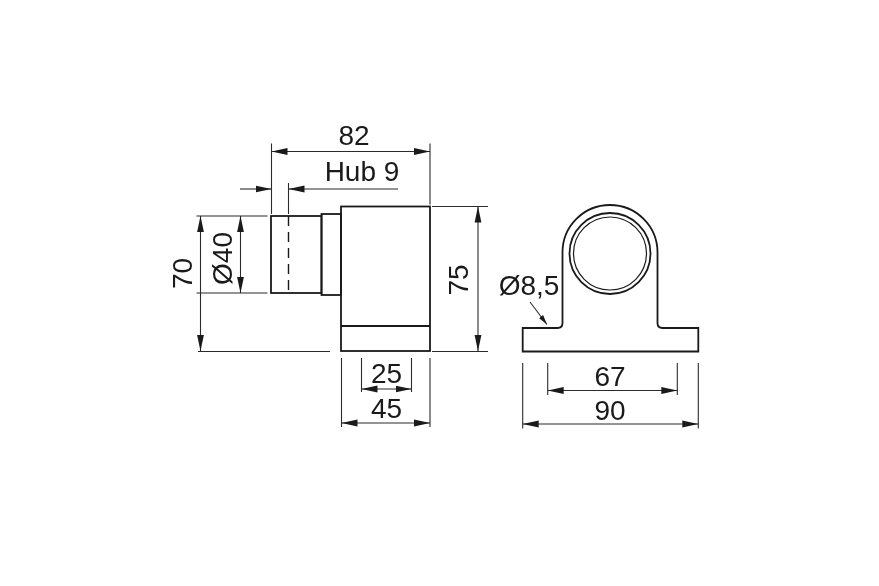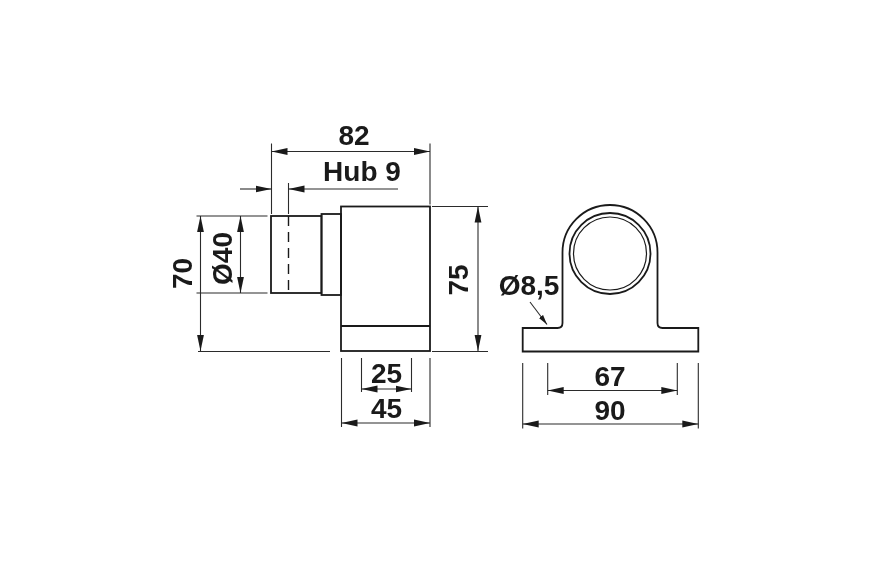--- a/index.html
+++ b/index.html
@@ -9,21 +9,20 @@
     width: 879px;
     height: 586px;
     overflow: hidden;
     font-family: "Liberation Sans", sans-serif;
   }
   .stage {
     position: relative;
     width: 715px;
     height: 586px;
     background: #ffffff;
-    font-weight: bold;
   }
   svg { display: block; }
   .obj {
     fill: none;
     stroke: #1a1a1a;
     stroke-width: 1.8;
     stroke-linejoin: miter;
     stroke-linecap: butt;
   }
   .obj-thin {

